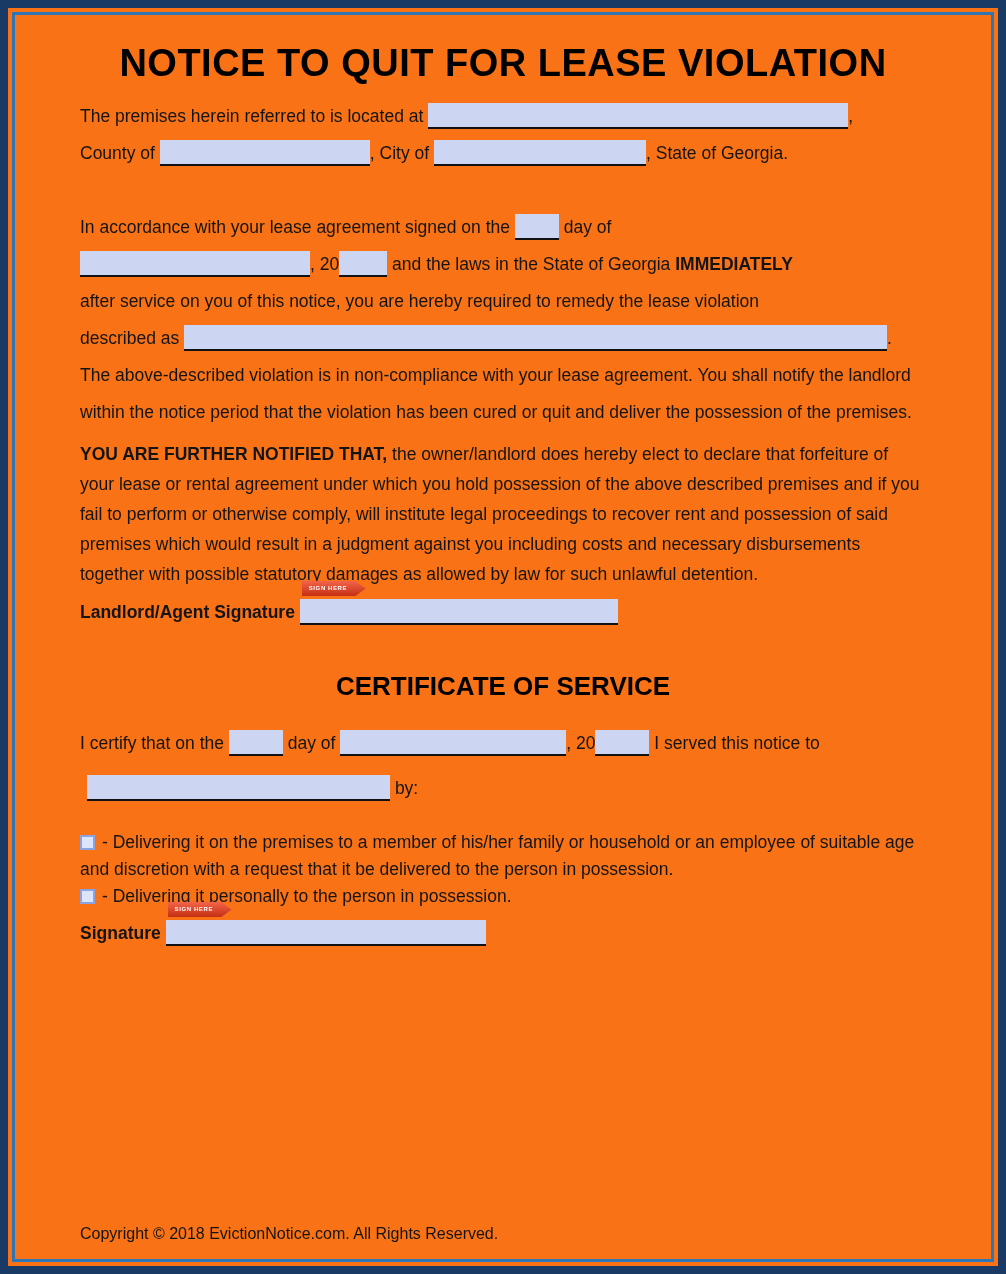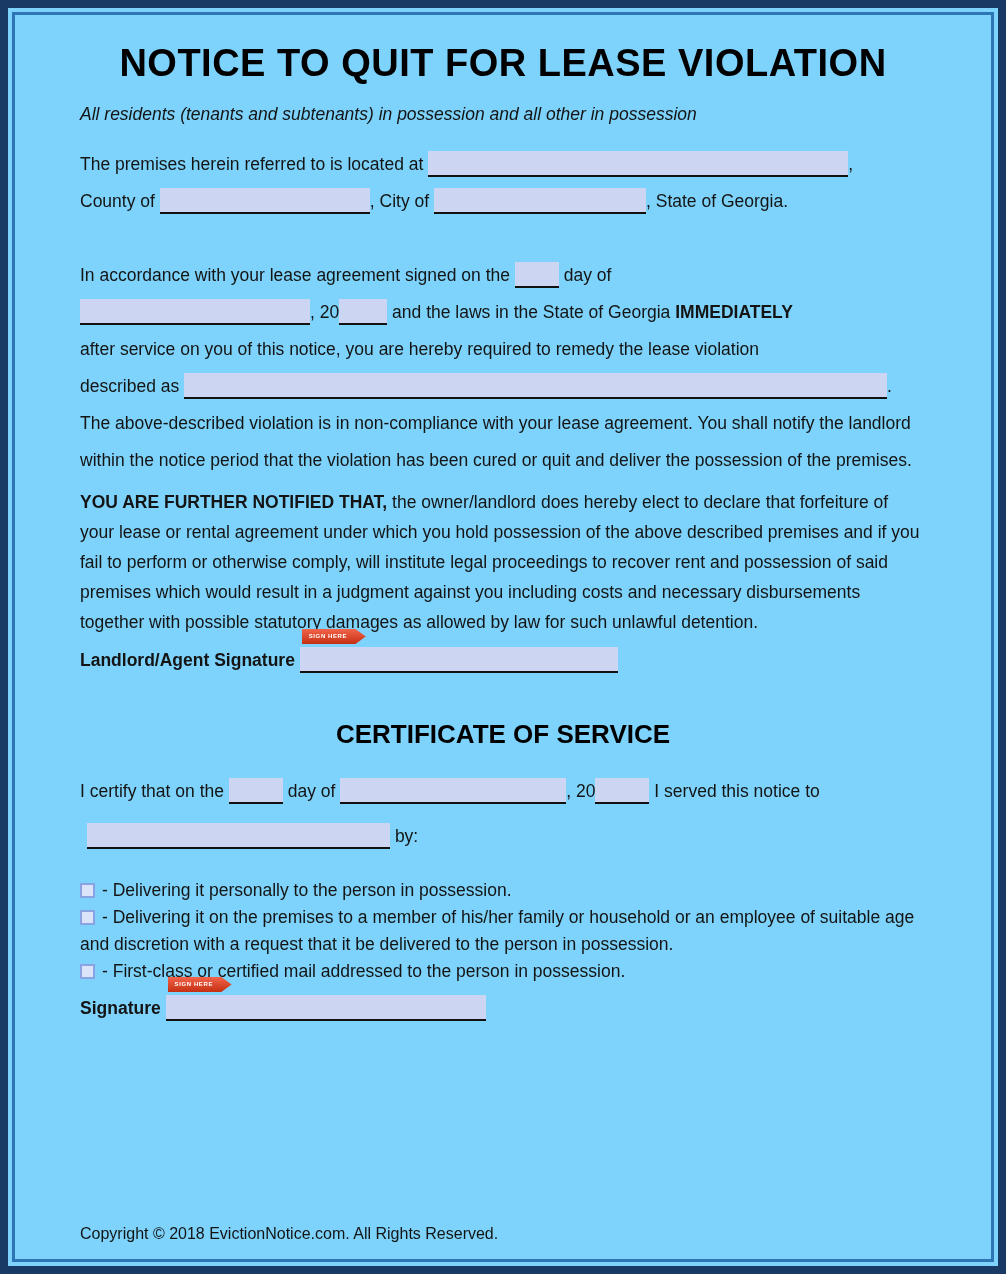--- a/index.html
+++ b/index.html
@@ -3,21 +3,21 @@
 <meta charset="utf-8">
 <style>
   * { box-sizing: border-box; }
   html, body { margin: 0; padding: 0; background: #ffffff; }
   body { width: 1006px; height: 1274px; overflow: hidden; }
 
   .page {
     width: 1006px; height: 1274px;
     border: 8px solid #1a3a66;
     padding: 4px;
-    background: #7dd3fc;
+    background: #f97316;
   }
   .inner {
     height: 100%;
     border: 3px solid #2e75b6;
     position: relative;
     padding: 0 65px;
     font-family: "Liberation Sans", sans-serif;
     font-size: 17.5px;
     color: #141414;
     overflow: hidden;
@@ -119,23 +119,20 @@
 </style>
 </head>
 <body>
 
 <div class="page">
   <div class="inner">
 
     <h1>NOTICE TO QUIT FOR LEASE VIOLATION</h1>
 
 
-    <div class="line mt-res italic">
-      <span>All residents (tenants and subtenants) in possession and all other in possession</span>
-    </div>
 
     <div class="line mt-prem">
       <span>The premises herein referred to is located at</span>
       <span class="field f-premises"></span><span>,</span>
     </div>
 
     <div class="line">
       <span>County of</span>
       <span class="field f-county"></span><span>, City of</span>
       <span class="field f-city"></span><span>, State of Georgia.</span>
@@ -185,23 +182,22 @@
       <span class="field f-month2"></span><span>, 20</span><span class="field f-year2"></span>
       <span>I served this notice to</span>
     </div>
 
     <div class="line mt-served">
       <span class="field f-served"></span>
       <span>by:</span>
     </div>
 
     <div class="mt-options">
+      <p class="option"><span class="checkbox"></span><span>- Delivering it on the premises to a member of his/her family or household or an employee of suitable age and discretion with a request that it be delivered to the person in possession.</span></p>
       <p class="option"><span class="checkbox"></span><span>- Delivering it personally to the person in possession.</span></p>
-      <p class="option"><span class="checkbox"></span><span>- Delivering it on the premises to a member of his/her family or household or an employee of suitable age and discretion with a request that it be delivered to the person in possession.</span></p>
-      <p class="option"><span class="checkbox"></span><span>- First-class or certified mail addressed to the person in possession.</span></p>
     </div>
 
     <div class="line mt-sigrow">
       <span class="bold">Signature</span>
       <span class="sigwrap">
         <span class="sign-tag">
             <span class="tag-text">SIGN HERE</span>
           </span>
         <span class="field f-sig2"></span>
       </span>

